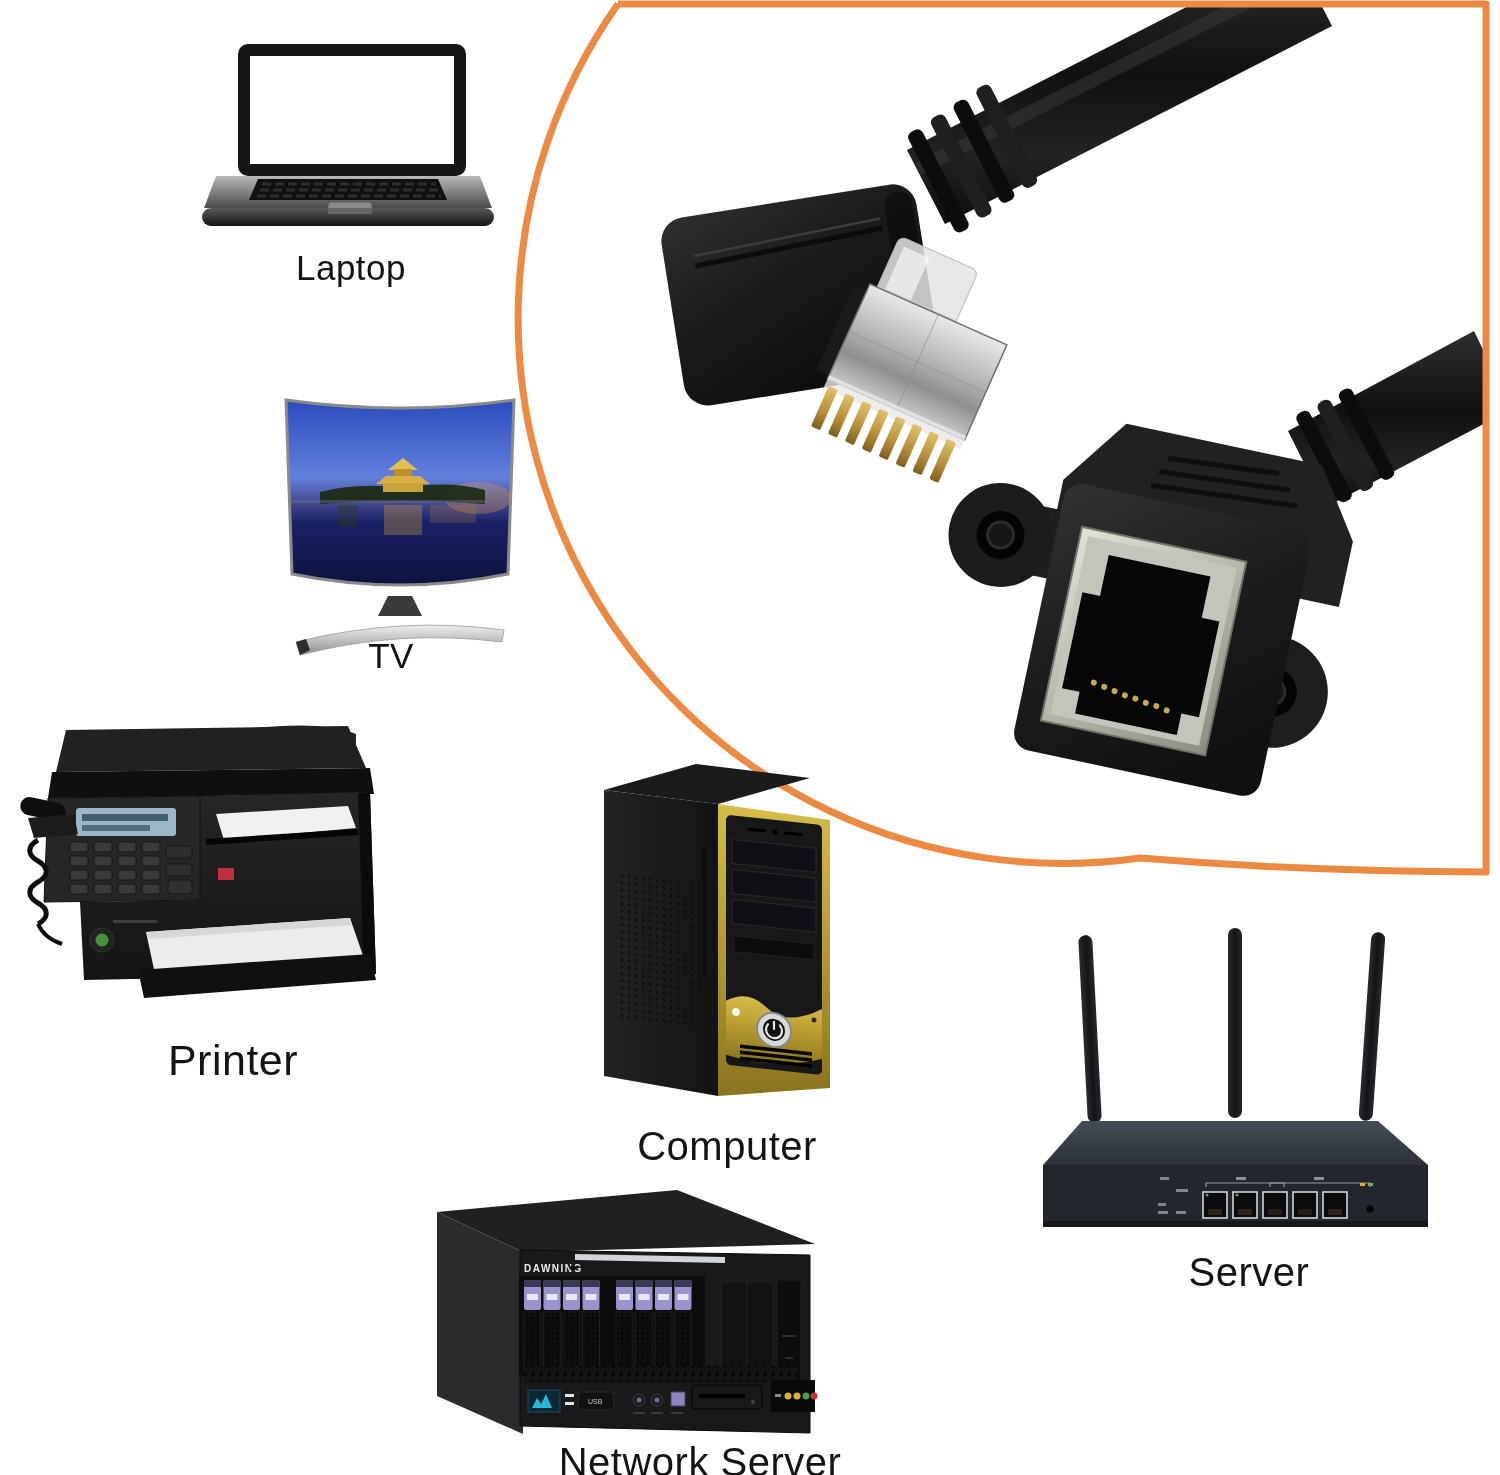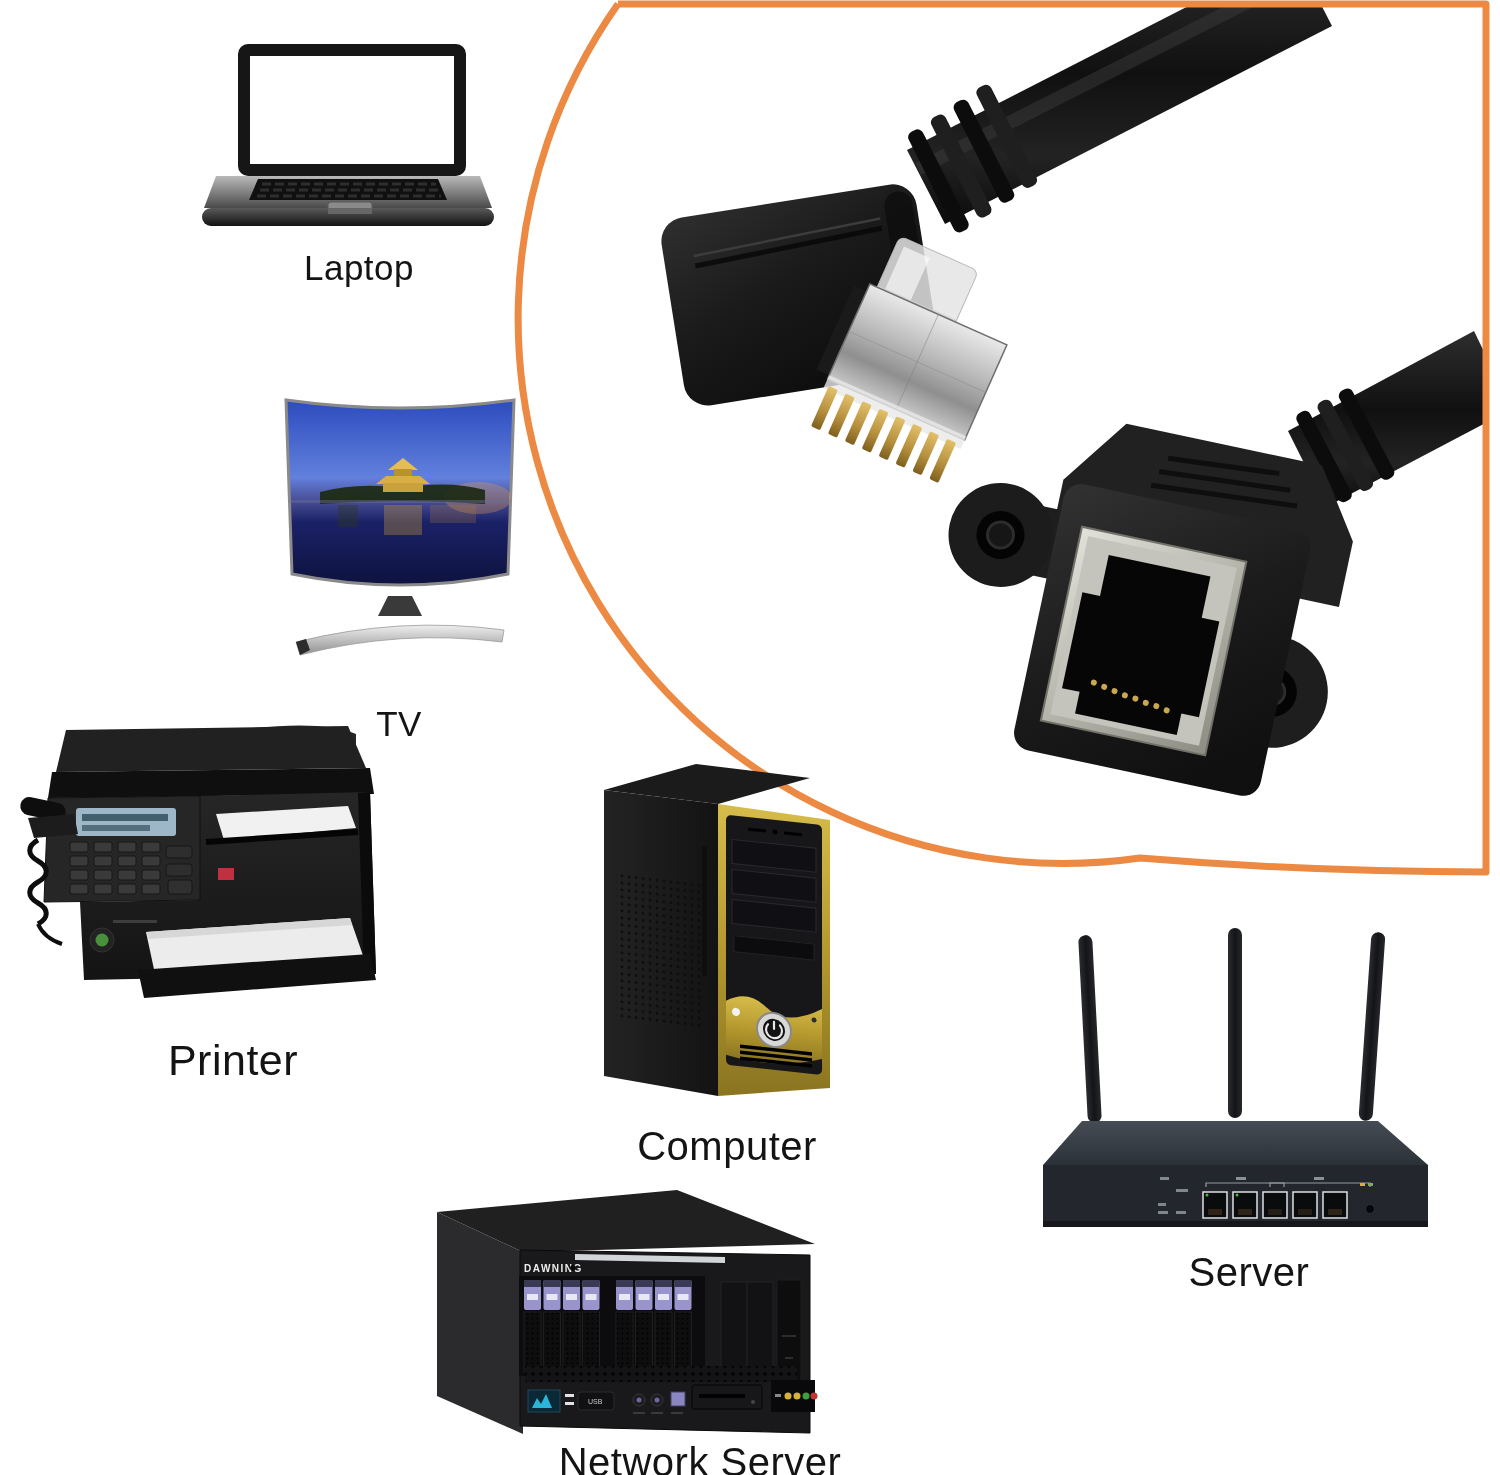--- a/index.html
+++ b/index.html
@@ -1,20 +1,20 @@
 <!DOCTYPE html>
 <html><head>
 <meta charset="utf-8">
 <style>
   html,body{margin:0;padding:0;background:#fff;}
   #stage{position:relative;width:1500px;height:1475px;background:#ffffff;overflow:hidden;
          font-family:"Liberation Sans", sans-serif;}
   .label{position:absolute;transform:translateX(-50%);color:#141414;white-space:nowrap;
          font-family:"Liberation Sans", sans-serif;letter-spacing:.5px;}
-  .fs35{font-size:35px;margin-left:8px;} .fs40{font-size:40px;} .fs41{font-size:43px;}
+  .fs35{font-size:35px;} .fs40{font-size:40px;} .fs41{font-size:43px;}
   svg{position:absolute;display:block;}
 </style>
 </head>
 <body>
 
 <div id="stage">
 
   <svg style="left:0;top:0" width="1500" height="900" viewBox="0 0 1500 900">
     <defs>
       <clipPath id="frameClip">
@@ -195,21 +195,21 @@
       <rect x="103" y="99" width="40" height="9" fill="#caa23c"></rect>
       <rect x="0" y="116" width="240" height="3" fill="#6a6f9a" opacity="0.45"></rect>
       <rect x="104" y="121" width="38" height="30" fill="#c99b38" opacity="0.35"></rect>
       <rect x="58" y="121" width="20" height="22" fill="#2a3a1a" opacity="0.4"></rect>
       <rect x="150" y="121" width="46" height="18" fill="#b07a3a" opacity="0.25"></rect>
     </g>
     <polygon points="108,212 132,212 142,232 98,232" fill="#3a3a3a"></polygon>
     <path d="M 16,258 Q 120,232 224,246 L 222,258 Q 120,245 20,271 Z" fill="url(#standBar)" stroke="#9a9a9a" stroke-width="0.8"></path>
     <polygon points="16,258 26,255 30,266 20,271" fill="#2c2c2c"></polygon>
   </svg>
-  <div class="label fs35" style="left:391px;top:704px">TV</div>
+  <div class="label fs35" style="left:391px;top:636px">TV</div>
 
   <svg style="left:18px;top:722px" width="400" height="300" viewBox="0 0 400 300">
     <defs>
       <linearGradient id="prBody" x1="0" y1="0" x2="0" y2="1">
         <stop offset="0" stop-color="#262626"></stop>
           <stop offset="1" stop-color="#141414"></stop>
       </linearGradient>
     </defs>
     <path d="M 205,10 Q 300,-4 338,12 L 338,30 Q 270,16 208,28 Z" fill="#262626"></path>
     <path d="M 215,30 Q 300,18 335,30 L 335,44 Q 272,32 218,46 Z" fill="#161616"></path>

